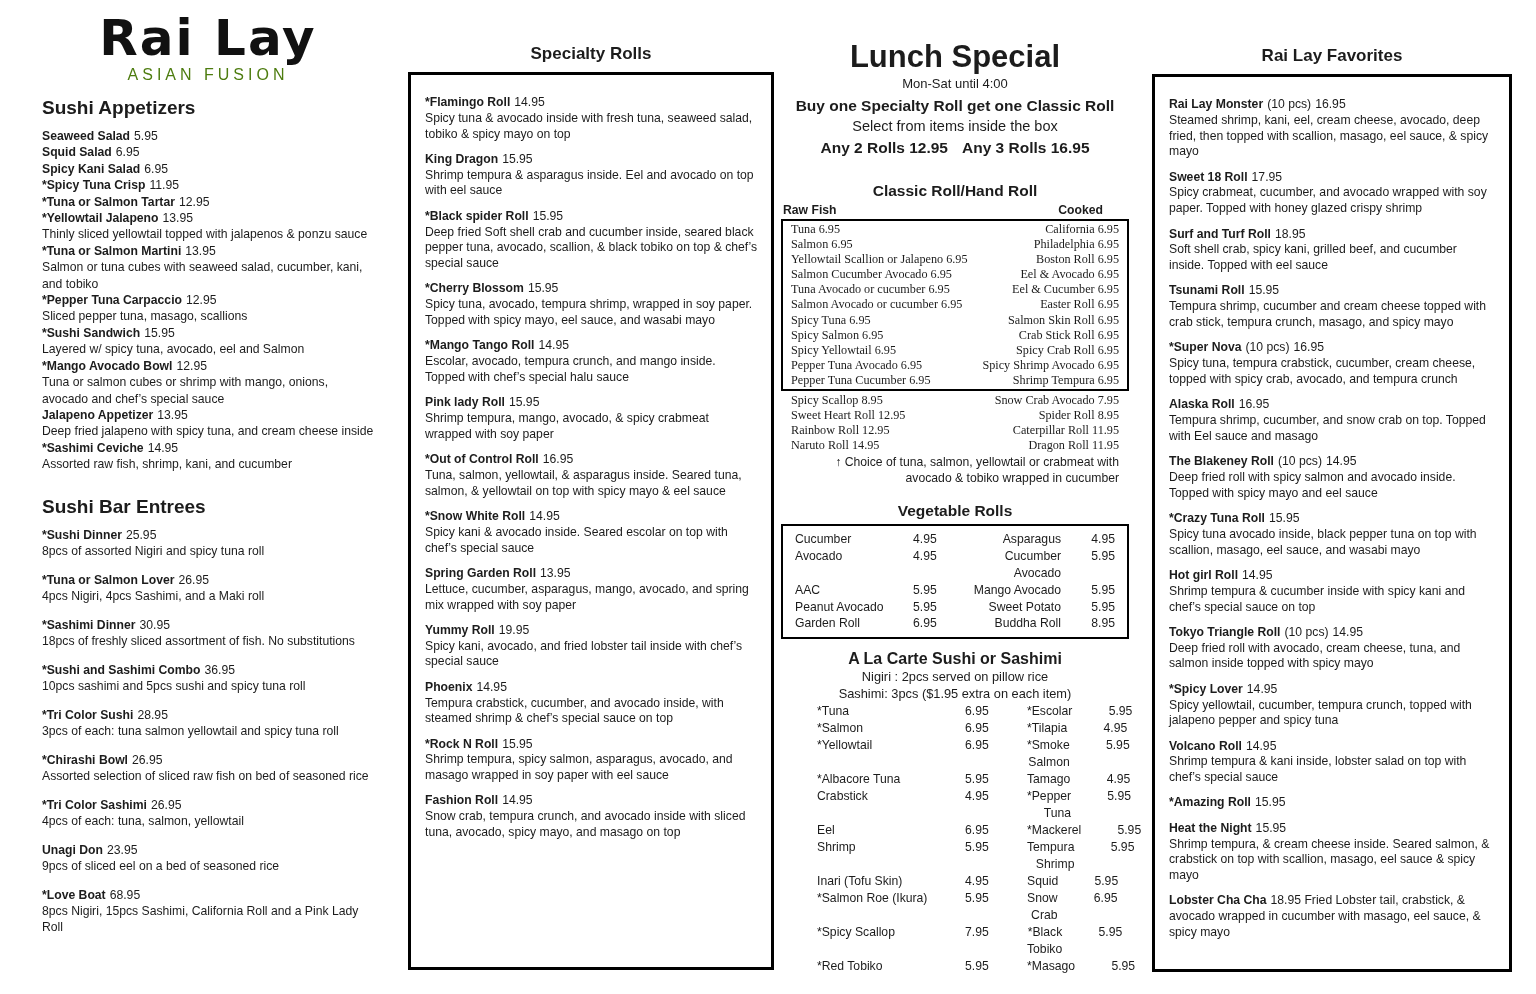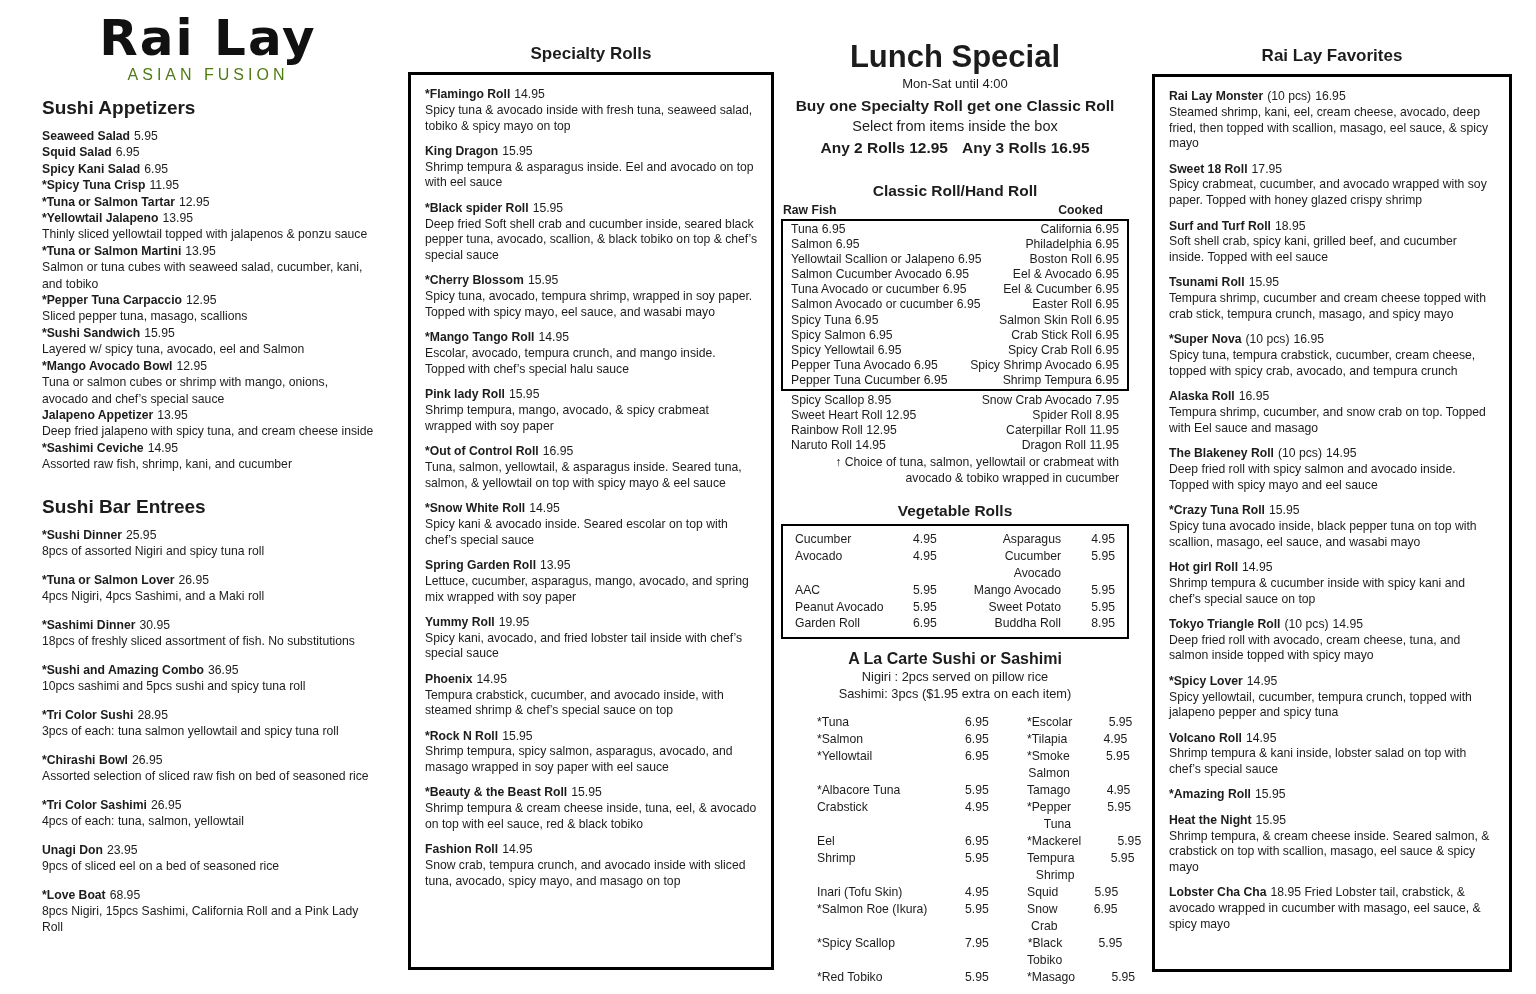--- a/index.html
+++ b/index.html
@@ -23,47 +23,47 @@
   .mi .ihead .p, .mi .ihead .nt { font-weight:normal; margin-left:4px; }
   .mi .desc { font-weight:normal; }
   .app { line-height:16.4px; }
   .ent { margin-bottom:13px; }
 
   
   #col-specialty { left:408px; top:44px; width:366px; }
   #col-fav { left:1152px; top:46px; width:360px; }
   .box-h { text-align:center; font-size:17px; font-weight:bold; line-height:20px; margin:0 0 8px 0; }
   .big-box { border:3px solid #000; padding:12px 14px; height:898px; overflow:hidden; }
-  .sp { margin-bottom:9.5px; line-height:15.8px; }
+  .sp { margin-bottom:9.5px; line-height:15.8px;margin-top:8px; }
   .inline-desc .ihead, .inline-desc .desc { display:inline; }
 
   
   #col-lunch { left:773px; top:40px; width:364px; text-align:center; }
   .ls-title { font-size:31px; font-weight:800; line-height:34px; }
   .ls-hours { font-size:13px; margin-top:2px; line-height:16px; }
   .ls-deal { font-size:15.5px; font-weight:bold; margin-top:4px; line-height:19px; }
   .ls-select { font-size:14.5px; margin-top:2px; line-height:18px; }
   .ls-pricing { font-size:15.5px; font-weight:bold; margin-top:3px; line-height:19px; }
   .ls-pricing .gap2 { margin-left:14px; }
   .cr-head { font-size:15.5px; font-weight:bold; margin-top:24px; line-height:19px; }
   .cr-wrap { margin:0 8px; }
   .cr-cols { display:flex; justify-content:space-between; font-weight:bold; text-align:left; padding:3px 2px 1px 2px; line-height:15px; }
   .cr-cols .right { padding-right:24px; }
   .cr-box { border:2.5px solid #000; padding:1px 8px; text-align:left; }
-  .cr-row { display:flex; justify-content:space-between; line-height:15.1px; }
+  .cr-row { display:flex; justify-content:space-between; line-height:15.1px;font-family:Liberation Serif, serif; }
   .cr-extra { padding:2px 10px 0 10px; }
   .cr-note { text-align:right; padding:1px 10px; line-height:16px; }
   .veg-h { font-size:15.5px; font-weight:bold; margin-top:14px; line-height:19px; }
   .veg-box { border:2.5px solid #000; padding:5px 12px; margin:4px 8px 0 8px; }
   .veg-row { display:grid; grid-template-columns:118px 54px 1fr 46px; line-height:16.8px; text-align:left; }
   .veg-row .rn { text-align:right; padding-right:8px; }
   .veg-row .rp { text-align:right; }
   .alc-h { font-size:16px; font-weight:bold; margin-top:10px; line-height:20px; }
   .alc-sub { font-size:12.8px; line-height:16.5px; }
-  .alc-rows { margin-top:12px; padding:0 24px 0 44px; }
+  .alc-rows { margin-top:1px; padding:0 24px 0 44px; }
   .alc-row { display:grid; grid-template-columns:148px 62px 1fr 50px; line-height:17px; text-align:left; }
   .alc-row .rn { text-align:right; padding-right:10px; }
   .alc-row .rp { text-align:right; }
 </style>
 </head>
 <body>
 
 <div id="col-left" class="col">
   <div class="logo">
     <div class="logo-title">Rai Lay</div>
@@ -132,21 +132,21 @@
     </div>
       <div class="mi ent">
       <div class="ihead"><span class="n">*Tuna or Salmon Lover</span><span class="p">26.95</span></div>
       <div class="desc">4pcs Nigiri, 4pcs Sashimi, and a Maki roll</div>
     </div>
       <div class="mi ent">
       <div class="ihead"><span class="n">*Sashimi Dinner</span><span class="p">30.95</span></div>
       <div class="desc">18pcs of freshly sliced assortment of fish. No substitutions</div>
     </div>
       <div class="mi ent">
-      <div class="ihead"><span class="n">*Sushi and Amazing Combo</span><span class="p">36.95</span></div>
+      <div class="ihead"><span class="n">*Sushi and Sashimi Combo</span><span class="p">36.95</span></div>
       <div class="desc">10pcs sashimi and 5pcs sushi and spicy tuna roll</div>
     </div>
       <div class="mi ent">
       <div class="ihead"><span class="n">*Tri Color Sushi</span><span class="p">28.95</span></div>
       <div class="desc">3pcs of each: tuna salmon yellowtail and spicy tuna roll</div>
     </div>
       <div class="mi ent">
       <div class="ihead"><span class="n">*Chirashi Bowl</span><span class="p">26.95</span></div>
       <div class="desc">Assorted selection of sliced raw fish on bed of seasoned rice</div>
     </div>
@@ -209,24 +209,20 @@
       <div class="ihead"><span class="n">Yummy Roll</span><span class="p">19.95</span></div>
       <div class="desc">Spicy kani, avocado, and fried lobster tail inside with chef’s special sauce</div>
     </div>
       <div class="mi sp">
       <div class="ihead"><span class="n">Phoenix</span><span class="p">14.95</span></div>
       <div class="desc">Tempura crabstick, cucumber, and avocado inside, with steamed shrimp &amp; chef’s special sauce on top</div>
     </div>
       <div class="mi sp">
       <div class="ihead"><span class="n">*Rock N Roll</span><span class="p">15.95</span></div>
       <div class="desc">Shrimp tempura, spicy salmon, asparagus, avocado, and masago wrapped in soy paper with eel sauce</div>
-    </div>
-      <div class="mi sp">
-      <div class="ihead"><span class="n">*Beauty &amp; the Beast Roll</span><span class="p">15.95</span></div>
-      <div class="desc">Shrimp tempura &amp; cream cheese inside, tuna, eel, &amp; avocado on top with eel sauce, red &amp; black tobiko</div>
     </div>
       <div class="mi sp">
       <div class="ihead"><span class="n">Fashion Roll</span><span class="p">14.95</span></div>
       <div class="desc">Snow crab, tempura crunch, and avocado inside with sliced tuna, avocado, spicy mayo, and masago on top</div>
     </div>
     </div>
 </div>
 
 <div id="col-lunch" class="col">
   <div class="ls-title">Lunch Special</div>

